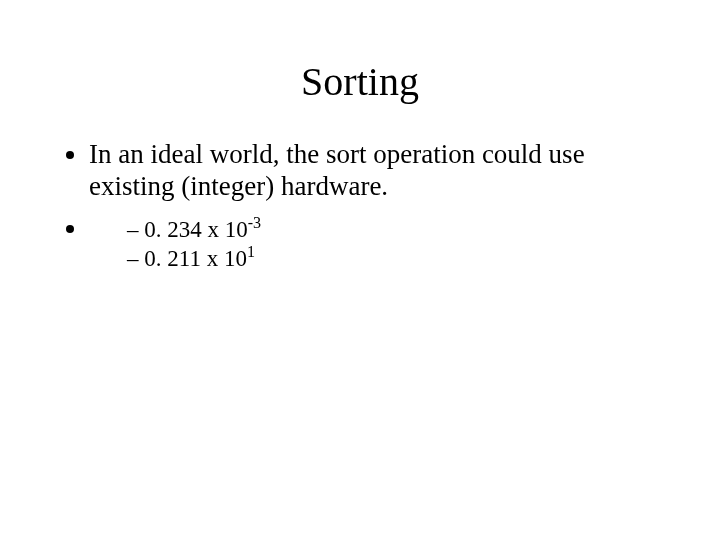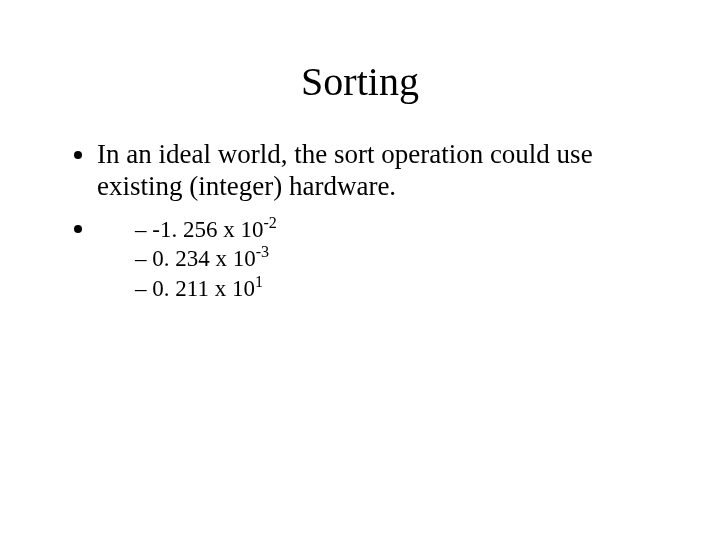--- a/index.html
+++ b/index.html
@@ -19,21 +19,21 @@
   }
   .title {
     text-align: center;
     font-size: 40px;
     font-weight: normal;
     margin: 18px 0 34px 0;
   }
   ul.level1 {
     list-style-type: disc;
     padding-left: 34px;
-    margin: 8px;
+    margin: 0;
   }
   ul.level1 > li {
     font-size: 27px;
     line-height: 1.18;
     margin-bottom: 2px;
   }
   ul.level2 {
     list-style-type: none;
     padding-left: 38px;
     margin: 10px 0 0 0;
@@ -54,19 +54,18 @@
 </head>
 <body>
 
 <div class="slide">
   <div class="title">Sorting</div>
 
   <ul class="level1">
     <li>In an ideal world, the sort operation could use existing (integer) hardware.</li>
     <li>
       <ul class="level2">
-        <li><span>-1. 256 x 10</span><sup>-2</sup></li>
         <li><span>0. 234 x 10</span><sup>-3</sup></li>
         <li><span>0. 211 x 10</span><sup>1</sup></li>
       </ul>
     </li>
   </ul>
 </div>
 
 </body></html>

